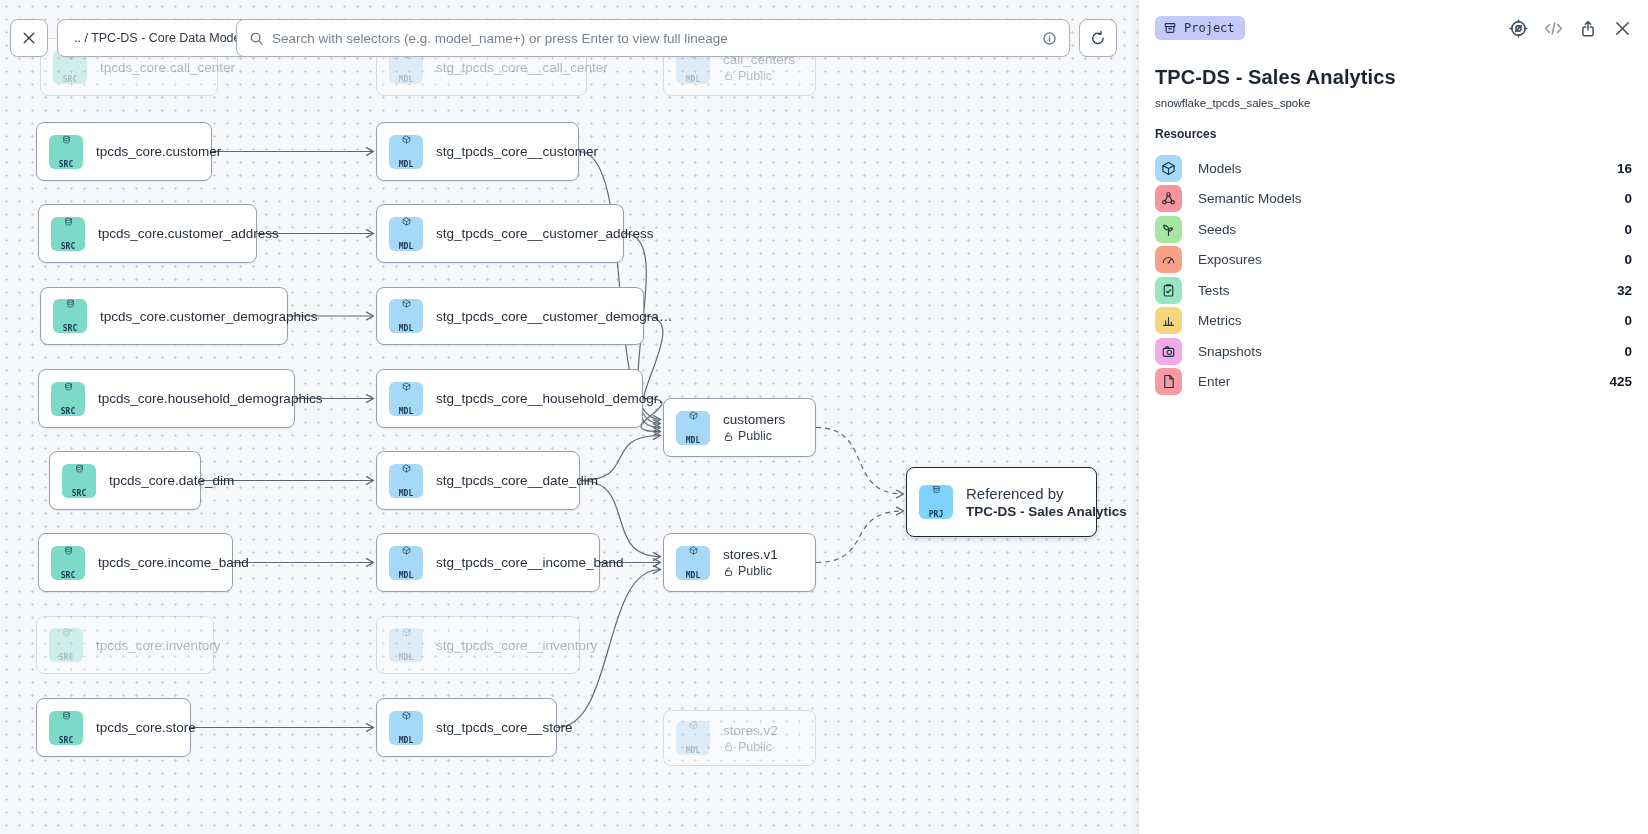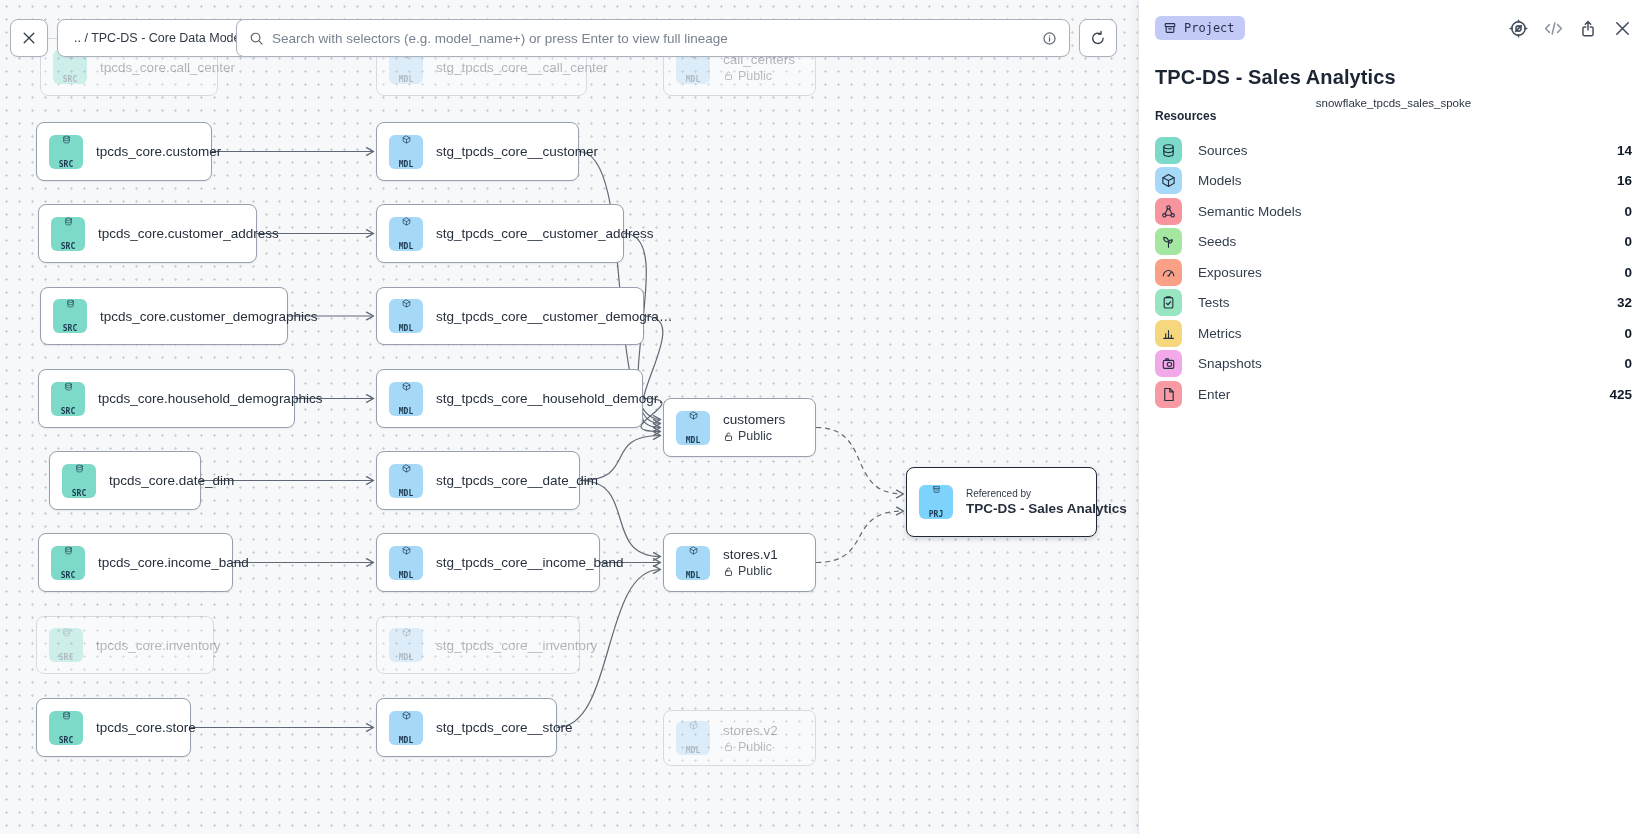--- a/index.html
+++ b/index.html
@@ -18,21 +18,21 @@
     box-shadow:0 1px 2px rgba(25,35,50,.07); cursor:pointer; }
   .node.faded { opacity:.33; box-shadow:none; }
   .node.selected { border:1.6px solid #1f2937; box-shadow:0 2px 5px rgba(25,35,50,.18); }
   .tile { width:34px; height:34px; border-radius:6px; flex:0 0 34px;
     display:flex; flex-direction:column; align-items:center; justify-content:center;
     color:#1d3a52; gap:16px; }
   .tile .tile-label { font-family:"DejaVu Sans Mono","Liberation Mono",monospace;
     font-size:8px; font-weight:700; line-height:9px; letter-spacing:0; }
   .node-content { margin-left:13px; margin-right:12px; min-width:0; }
   .node-label { font-size:13.5px; color:#262f3c; white-space:nowrap; display:block; }
-  .node-overline { font-size:10px; color:#2f3a48; margin-bottom:2px; display:block; }
+  .node-overline { font-size:15px; color:#2f3a48; margin-bottom:2px; display:block; }
   .node.selected .node-label { font-weight:600; }
   .node-sub { display:flex; align-items:center; gap:4px; font-size:12.5px; color:#39434f; margin-top:2px; }
 
   
   .toolbar { position:absolute; left:0; top:0; width:1138px; z-index:10; }
   .tb-box { position:absolute; background:#fff; border:1px solid #aab1bc; border-radius:8px;
     display:flex; align-items:center; justify-content:center; color:#323c49;
     box-shadow:0 1px 2px rgba(25,35,50,.05); cursor:pointer; }
   .btn-close-graph { left:10px; top:19px; width:38px; height:38px; }
   .breadcrumb { left:57px; top:19px; height:38px; padding:0 16px; font-size:12.5px; color:#2e3844; }
@@ -49,37 +49,37 @@
     border-left:1px solid #e3e6eb; box-shadow:-2px 0 8px rgba(25,35,50,.06); z-index:20;
     padding:16px 16px 0 16px; }
   .panel-header { display:flex; align-items:flex-start; justify-content:space-between; }
   .project-badge { display:inline-flex; align-items:center; gap:7px; background:#c4caf7;
     color:#27314d; border-radius:6px; padding:5px 10px 5px 8px;
     font-family:"DejaVu Sans Mono","Liberation Mono",monospace; font-size:12px; }
   .panel-actions { display:flex; align-items:center; gap:16px; padding-top:3px; }
   .action-btn { background:none; border:none; color:#414c5b; cursor:pointer; display:flex; padding:0; }
   .action-btn.lighter { color:#8b94a1; }
   .panel-title { font-size:20px; font-weight:700; color:#1b2534; margin-top:26px; letter-spacing:.1px; }
-  .panel-subtitle { font-size:11.5px; color:#2c3542; margin-top:8px;text-align:center; }
+  .panel-subtitle { font-size:11.5px; color:#2c3542; margin-top:8px; }
   .overview-btn { margin-top:22px; width:100%; height:34px; background:#fff; border:1px solid #949ca8;
     border-radius:8px; font-size:13.5px; color:#2e3844; display:flex; align-items:center;
     justify-content:center; gap:9px; cursor:pointer; font-family:inherit; }
 
   .tabs { display:flex; margin-top:22px; border-bottom:1px solid #e4e7ec;
     justify-content:space-between; padding:0 6px; }
   .tab { background:none; border:none; font-family:inherit; font-size:13.5px; color:#3a4554;
     cursor:pointer; padding:0; }
   .tab-inner { display:inline-flex; align-items:center; gap:7px; padding:6px 22px 10px 22px;
     border-bottom:3px solid transparent; margin-bottom:-1px; }
   .tab.active { color:#0b7d76; font-weight:700; }
   .tab.active .tab-inner { border-bottom-color:#0b7d76; }
   .pill { background:#e4e7eb; color:#3c4654; font-size:11px; border-radius:10px;
     padding:2px 7px; font-weight:400; }
 
-  .resources-heading { font-size:12px; font-weight:700; color:#1d2736; }
+  .resources-heading { font-size:12px; font-weight:700; color:#1d2736; margin-top:18px; }
   .resource-list { margin-top:12px; }
   .resource-row { display:flex; align-items:center; height:30.5px; cursor:pointer; }
   .res-tile { width:27px; height:27px; border-radius:7px; display:flex; align-items:center;
     justify-content:center; color:#22303f; flex:0 0 27px; }
   .res-label { font-size:13.5px; color:#323d4c; margin-left:16px; }
   .res-count { margin-left:auto; font-size:13.5px; font-weight:700; color:#111b29; }
 </style>
 </head>
 <body>
 
@@ -513,31 +513,20 @@
   </div>
 
   <h1 class="panel-title">TPC-DS - Sales Analytics</h1>
   <div class="panel-subtitle">snowflake_tpcds_sales_spoke</div>
 
 
 
   <div class="resources-heading">Resources</div>
   <div class="resource-list" id="resource-list">
       <div class="resource-row">
-        <span class="res-tile" style="background:#7edac8">
-          <svg width="15" height="15" viewBox="0 0 16 16" fill="none" stroke="currentColor" stroke-width="1.2" stroke-linecap="round" stroke-linejoin="round">
-            <ellipse cx="8" cy="4" rx="5" ry="2.1"></ellipse>
-            <path d="M3 4v8.1c0 1.1 2.2 2.1 5 2.1s5-1 5-2.1V4"></path>
-            <path d="M3 8.1c0 1.1 2.2 2.1 5 2.1s5-1 5-2.1"></path>
-          </svg>
-        </span>
-        <span class="res-label">Sources</span>
-        <span class="res-count">14</span>
-      </div>
-      <div class="resource-row">
         <span class="res-tile" style="background:#a6d9f7">
           <svg width="15" height="15" viewBox="0 0 16 16" fill="none" stroke="currentColor" stroke-width="1.2" stroke-linecap="round" stroke-linejoin="round">
             <path d="M8 1.7 14 5v6L8 14.3 2 11V5z"></path>
             <path d="M2.2 5.1 8 8.1l5.8-3M8 8.1v6"></path>
           </svg>
         </span>
         <span class="res-label">Models</span>
         <span class="res-count">16</span>
       </div>
       <div class="resource-row">

